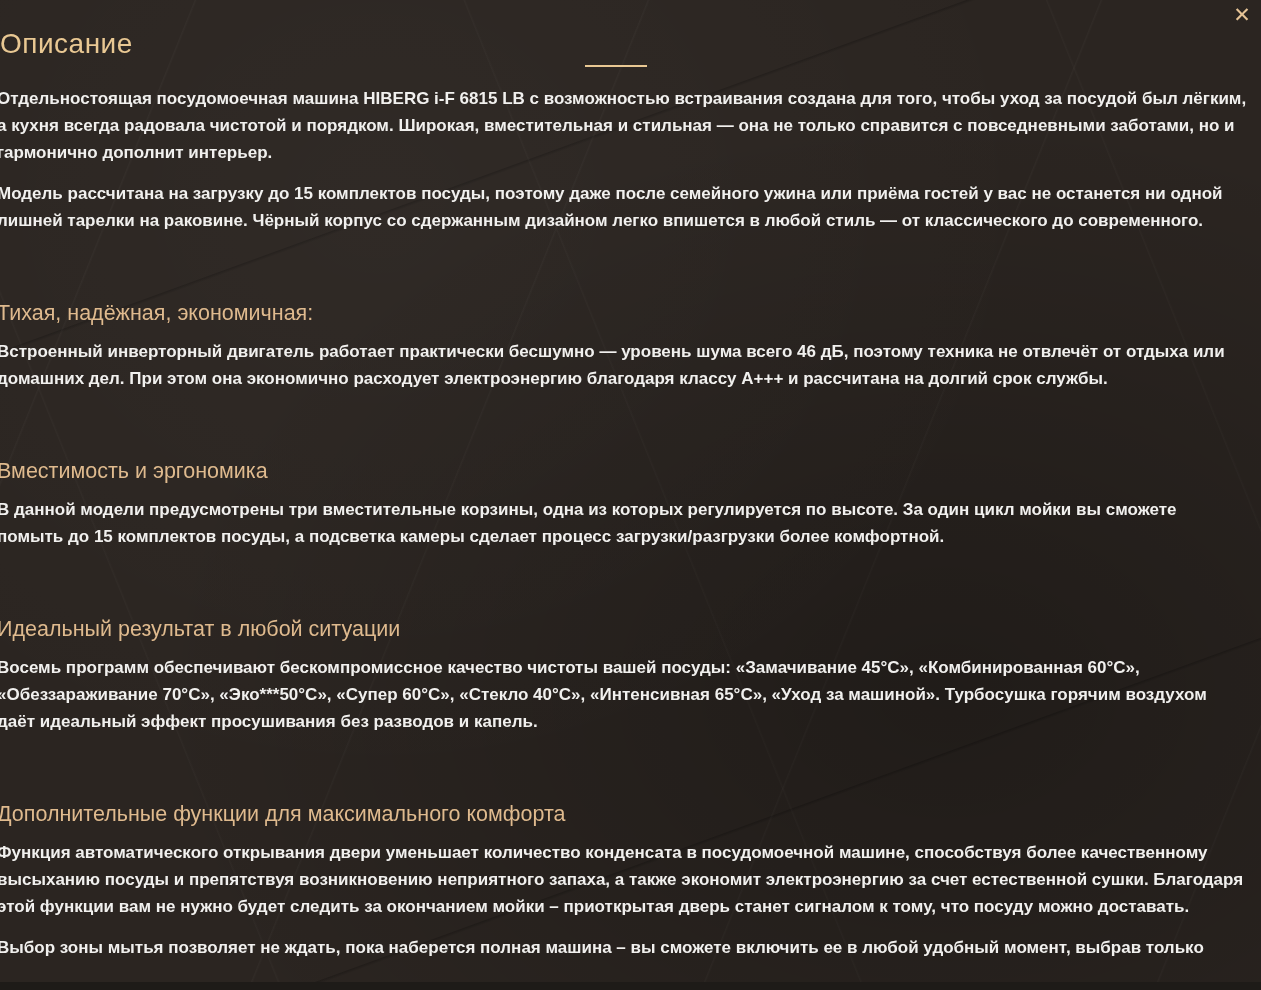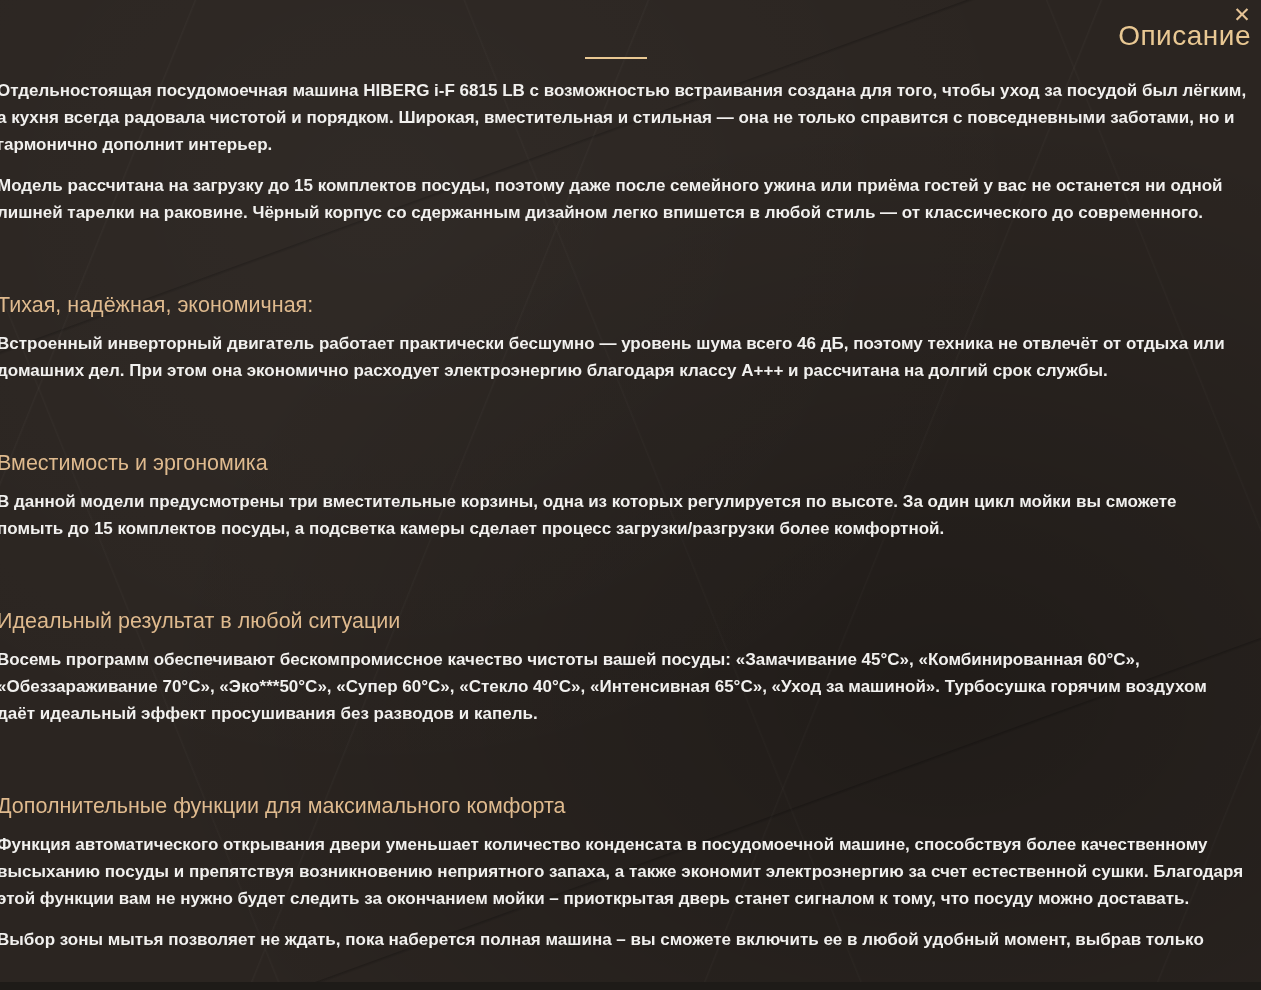--- a/index.html
+++ b/index.html
@@ -35,22 +35,22 @@
     height: 26px;
     line-height: 26px;
     text-align: center;
     font-size: 21px;
     font-weight: 400;
     color: #e5c396;
     cursor: pointer;
     user-select: none;
   }
   .title-wrap {
-    text-align: right;
-    margin: 0 0 18px 0;
+    text-align: left;
+    margin: 8px 0 18px 0;
   }
   .title {
     display: inline-block;
     font-size: 28px;
     line-height: 32px;
     font-weight: 400;
     letter-spacing: 0.5px;
     color: #e9c893;
   }
   .title-underline {

